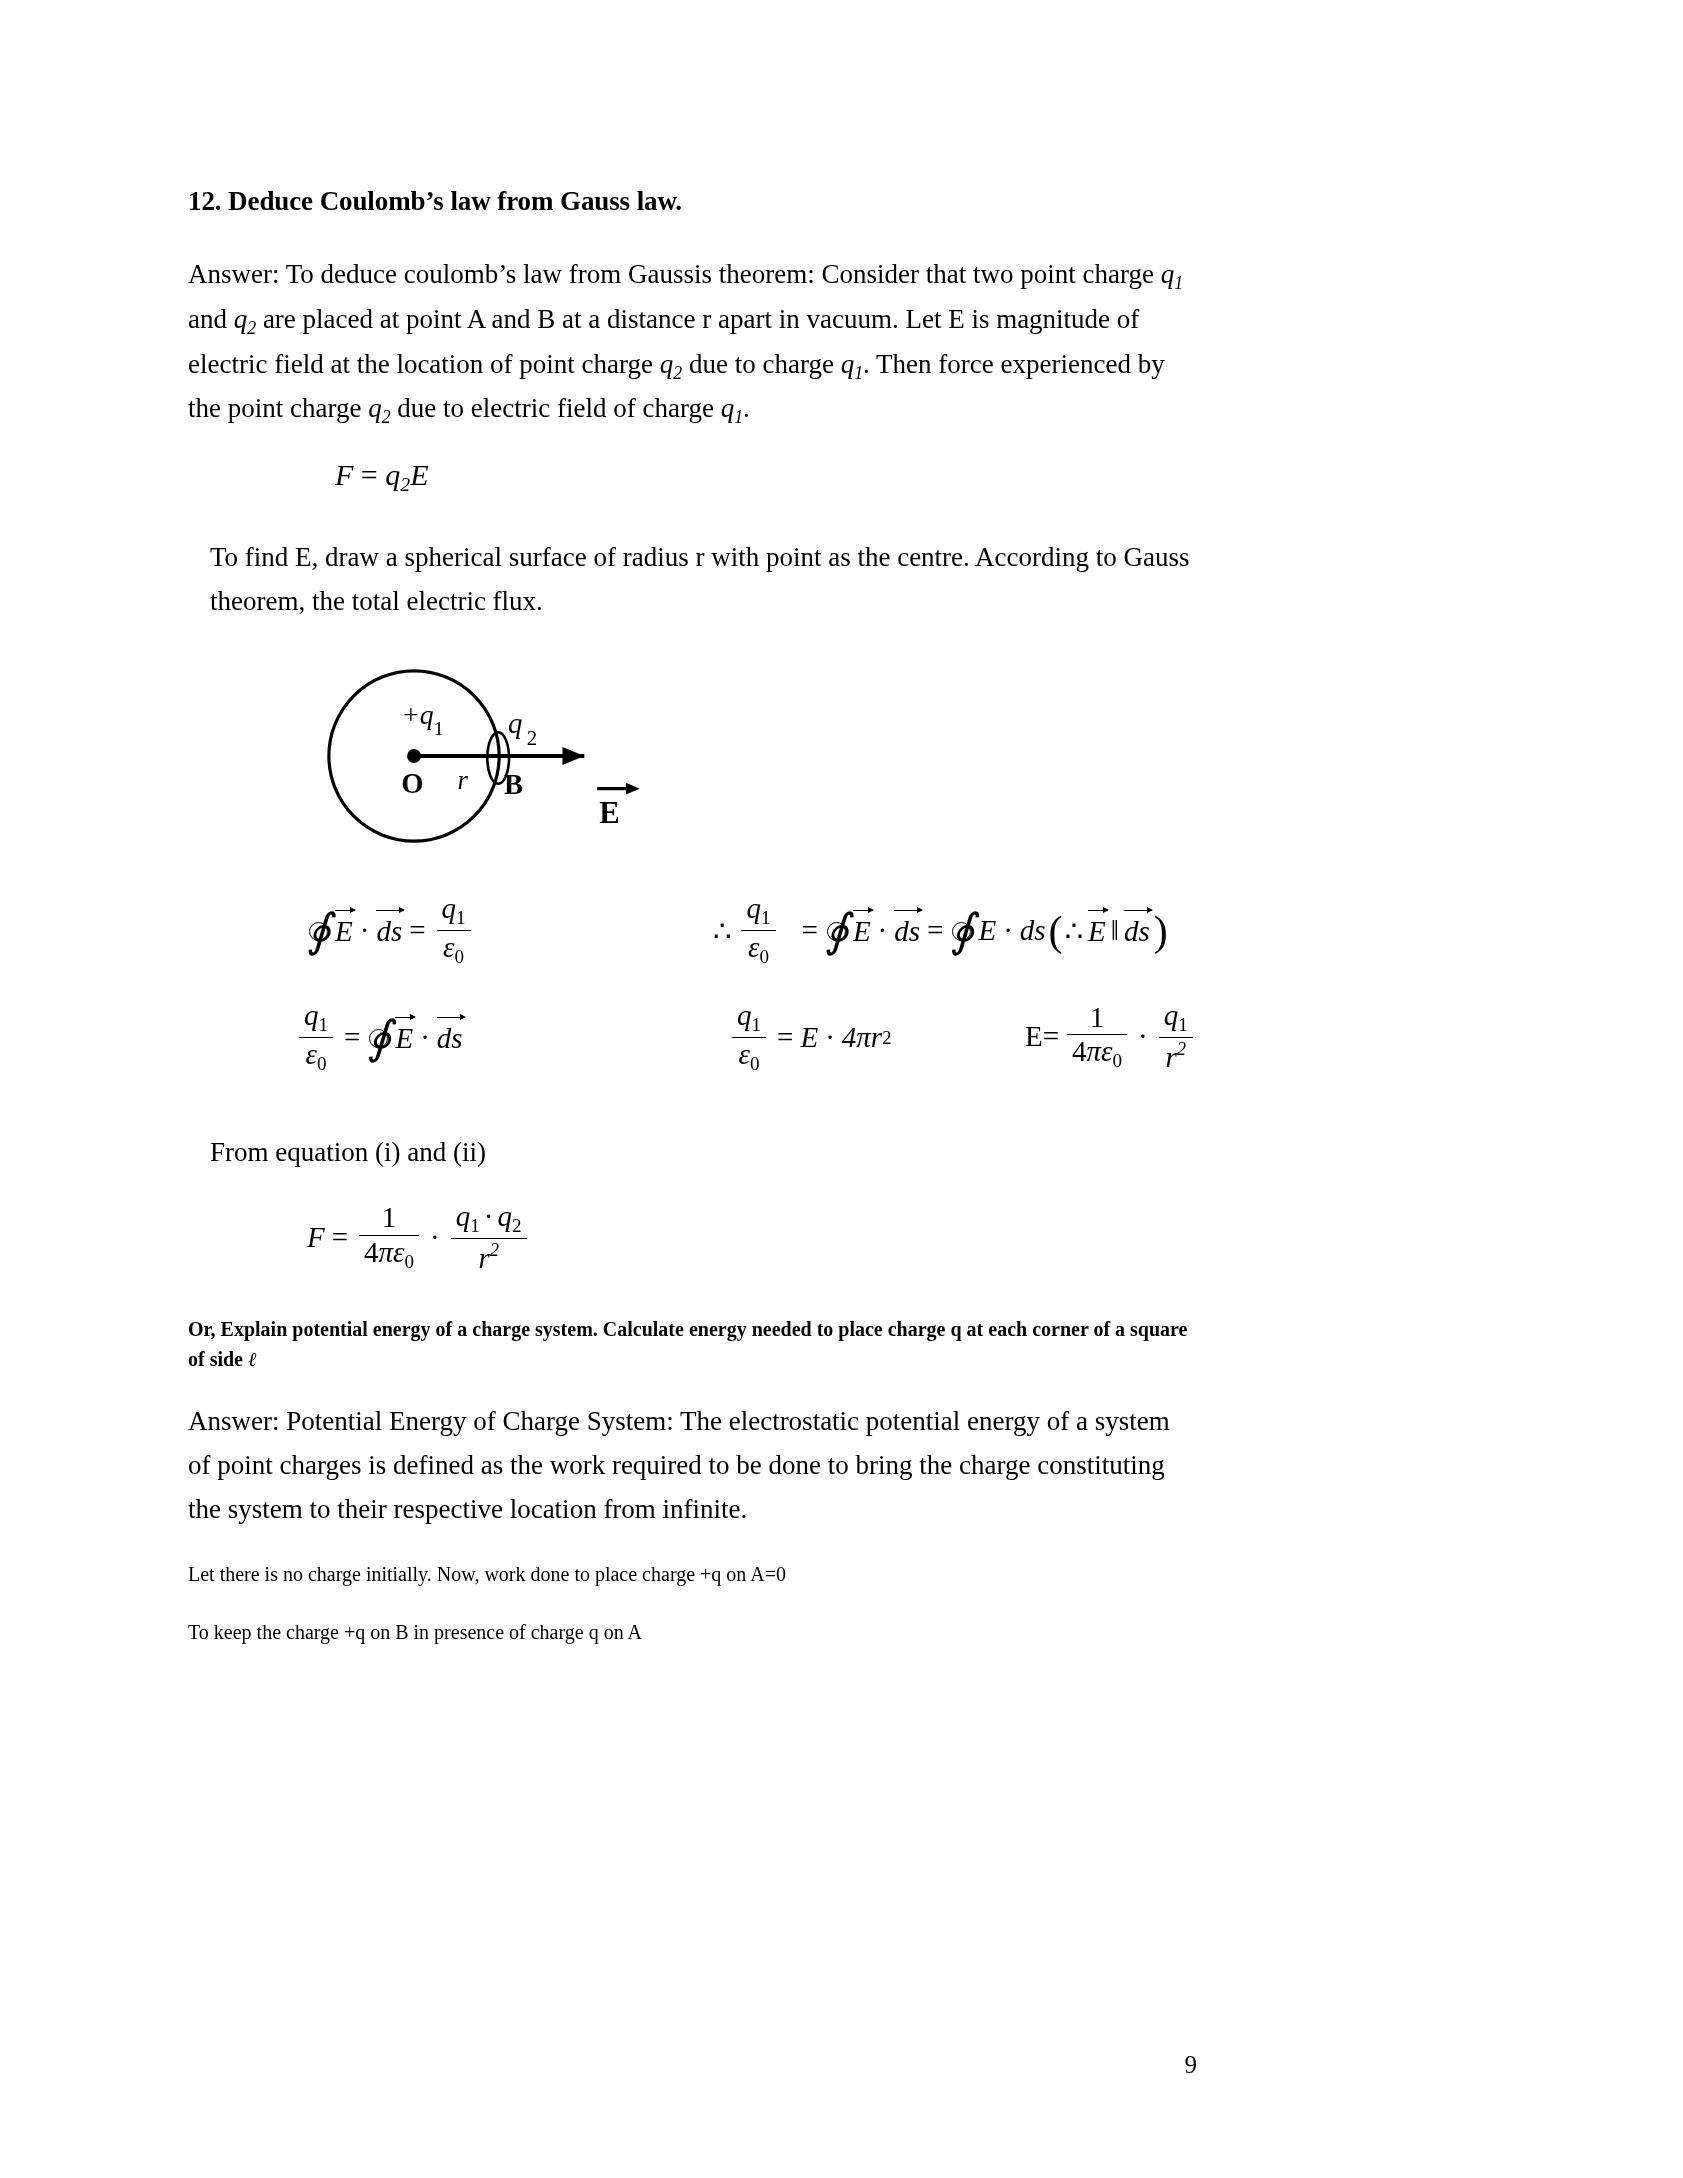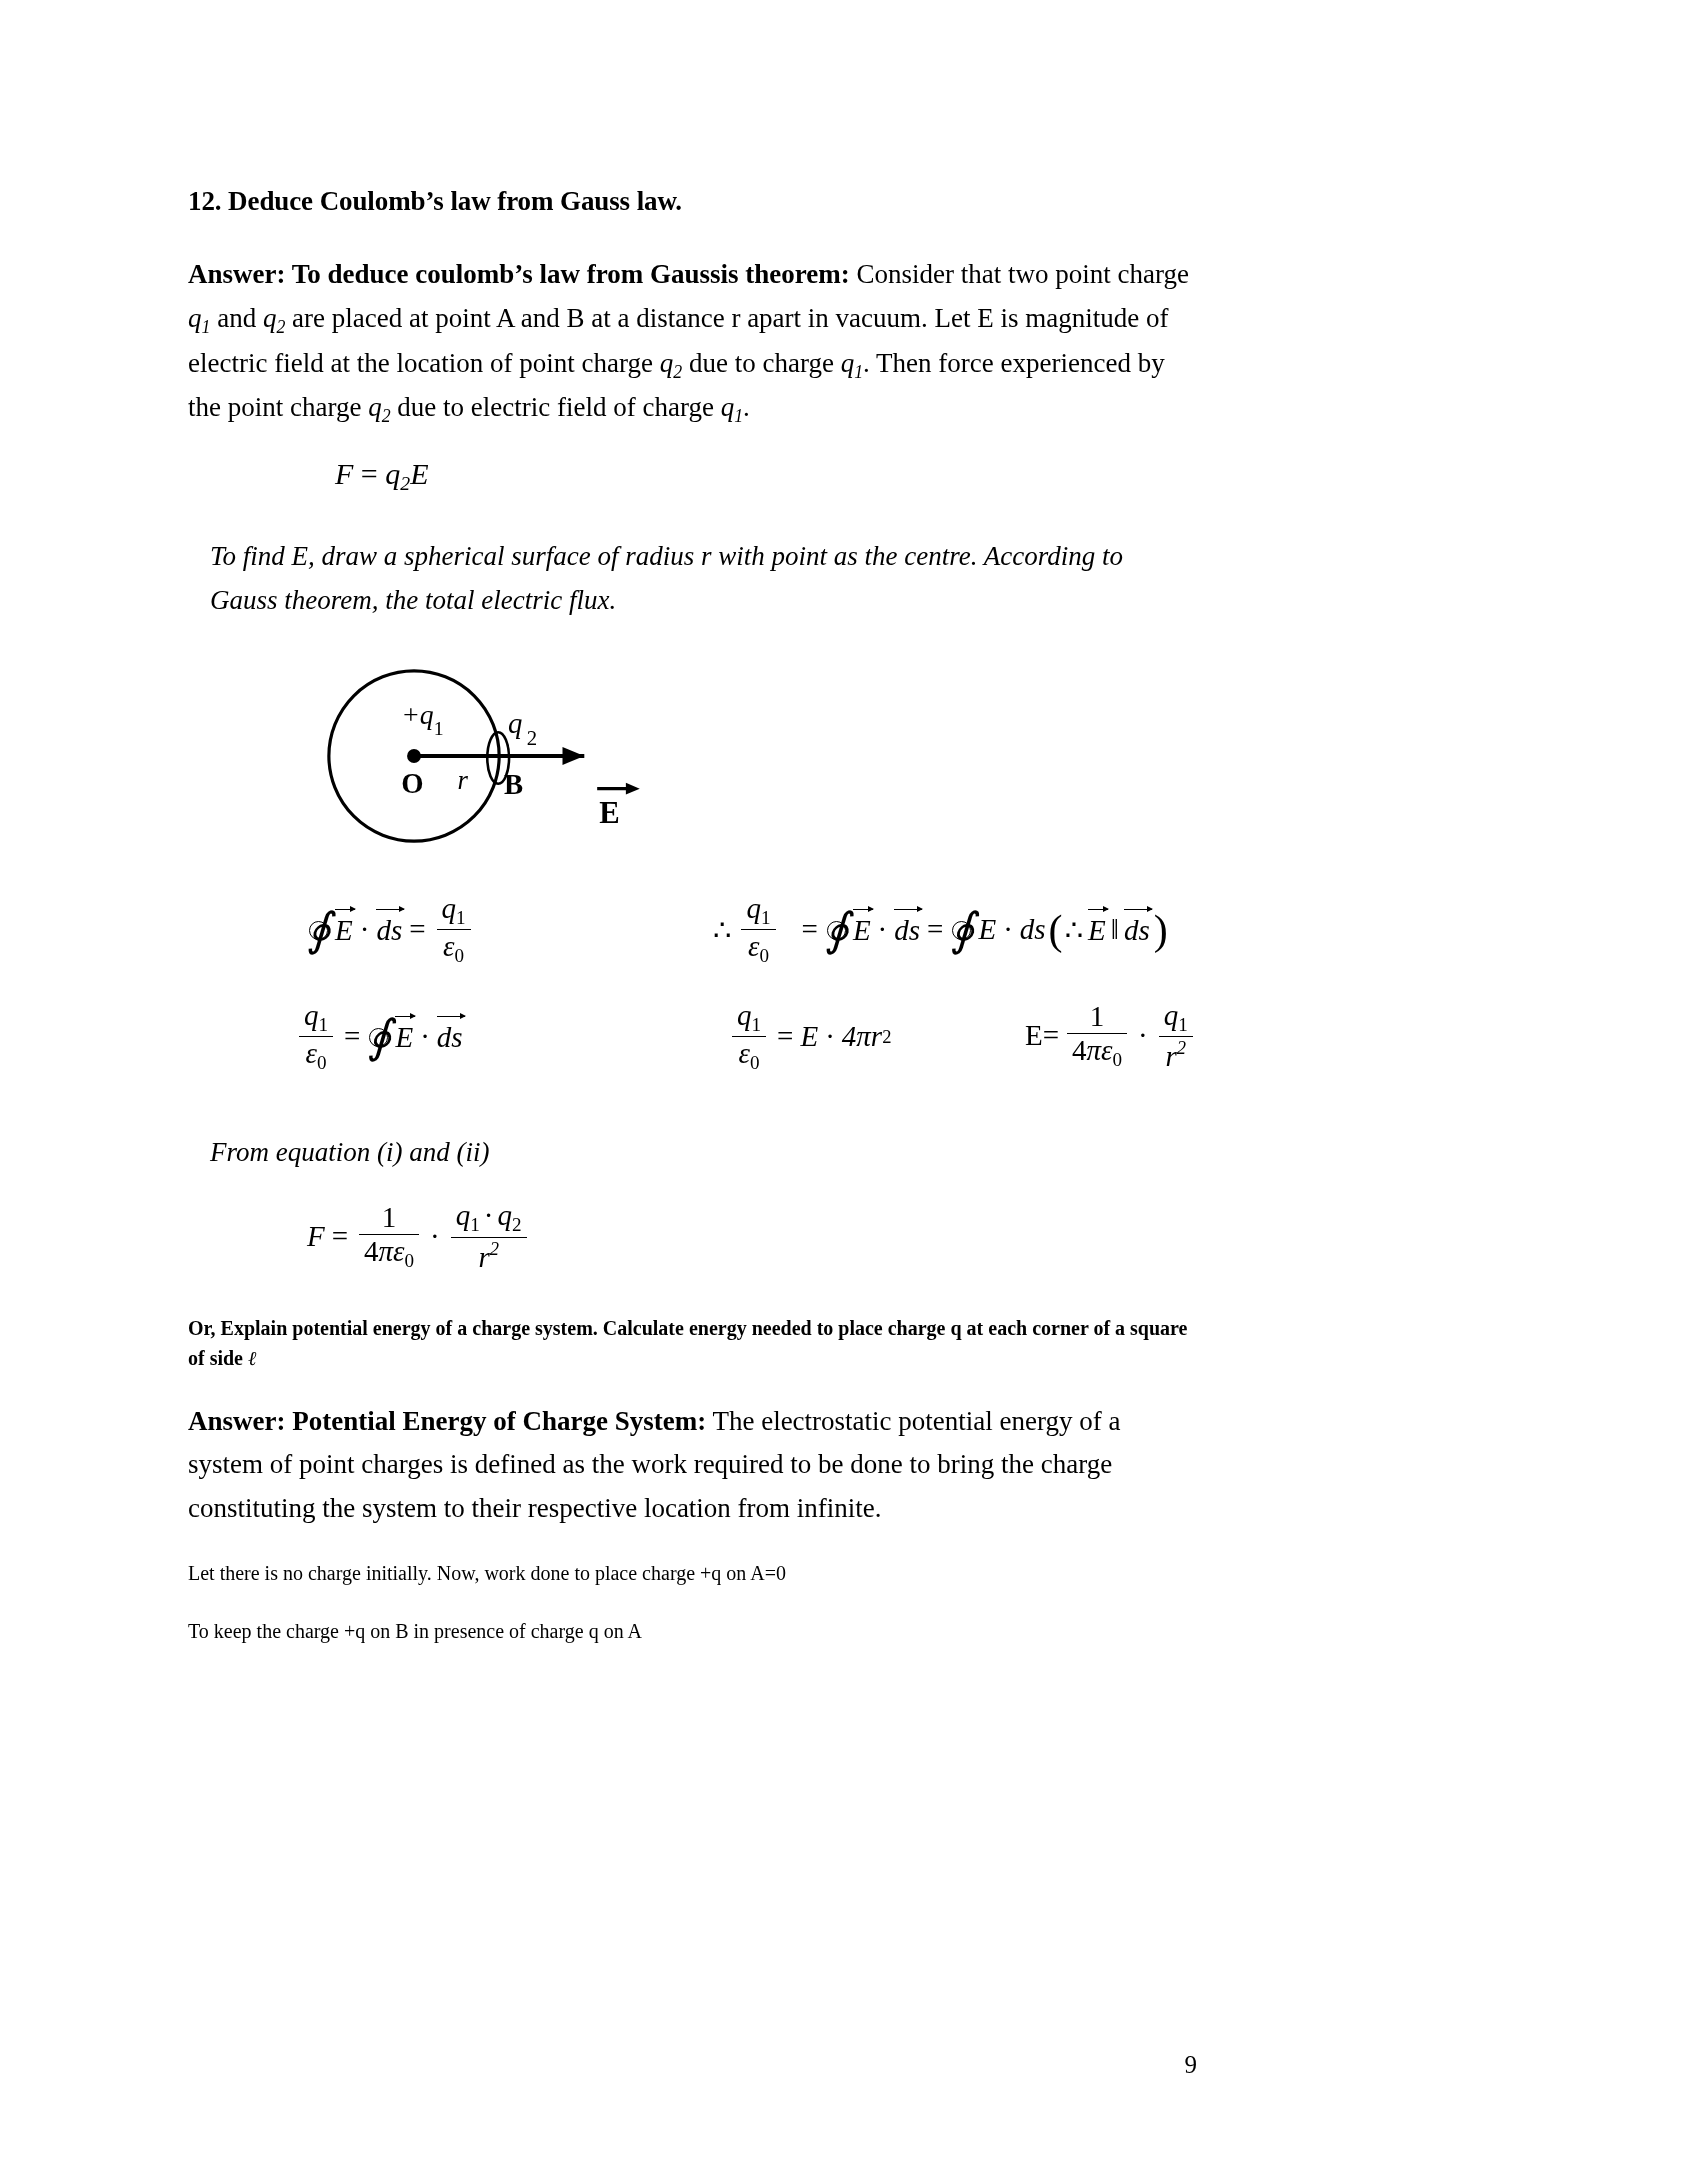--- a/index.html
+++ b/index.html
@@ -30,22 +30,22 @@
     line-height: 1.35;
     margin: 0 0 34px 0;
     letter-spacing: -0.1px;
   }
   .para {
     font-size: 27px;
     line-height: 1.62;
     margin: 0 0 26px 0;
     text-align: left;
   }
-  .para b { font-weight: bold; }
-  .indent-1 { padding-left: 22px; font-style: italic; }
+  .para b { font-weight: normal; }
+  .indent-1 { padding-left: 22px; }
   .bold-head {
     font-size: 20px;
     font-weight: bold;
     line-height: 1.52;
     margin: 0 0 26px 0;
   }
 
   
   .mi { font-style: italic; font-family: "Liberation Serif", serif; }
   .sub { font-size: 0.66em; vertical-align: -0.32em; font-style: italic; }

